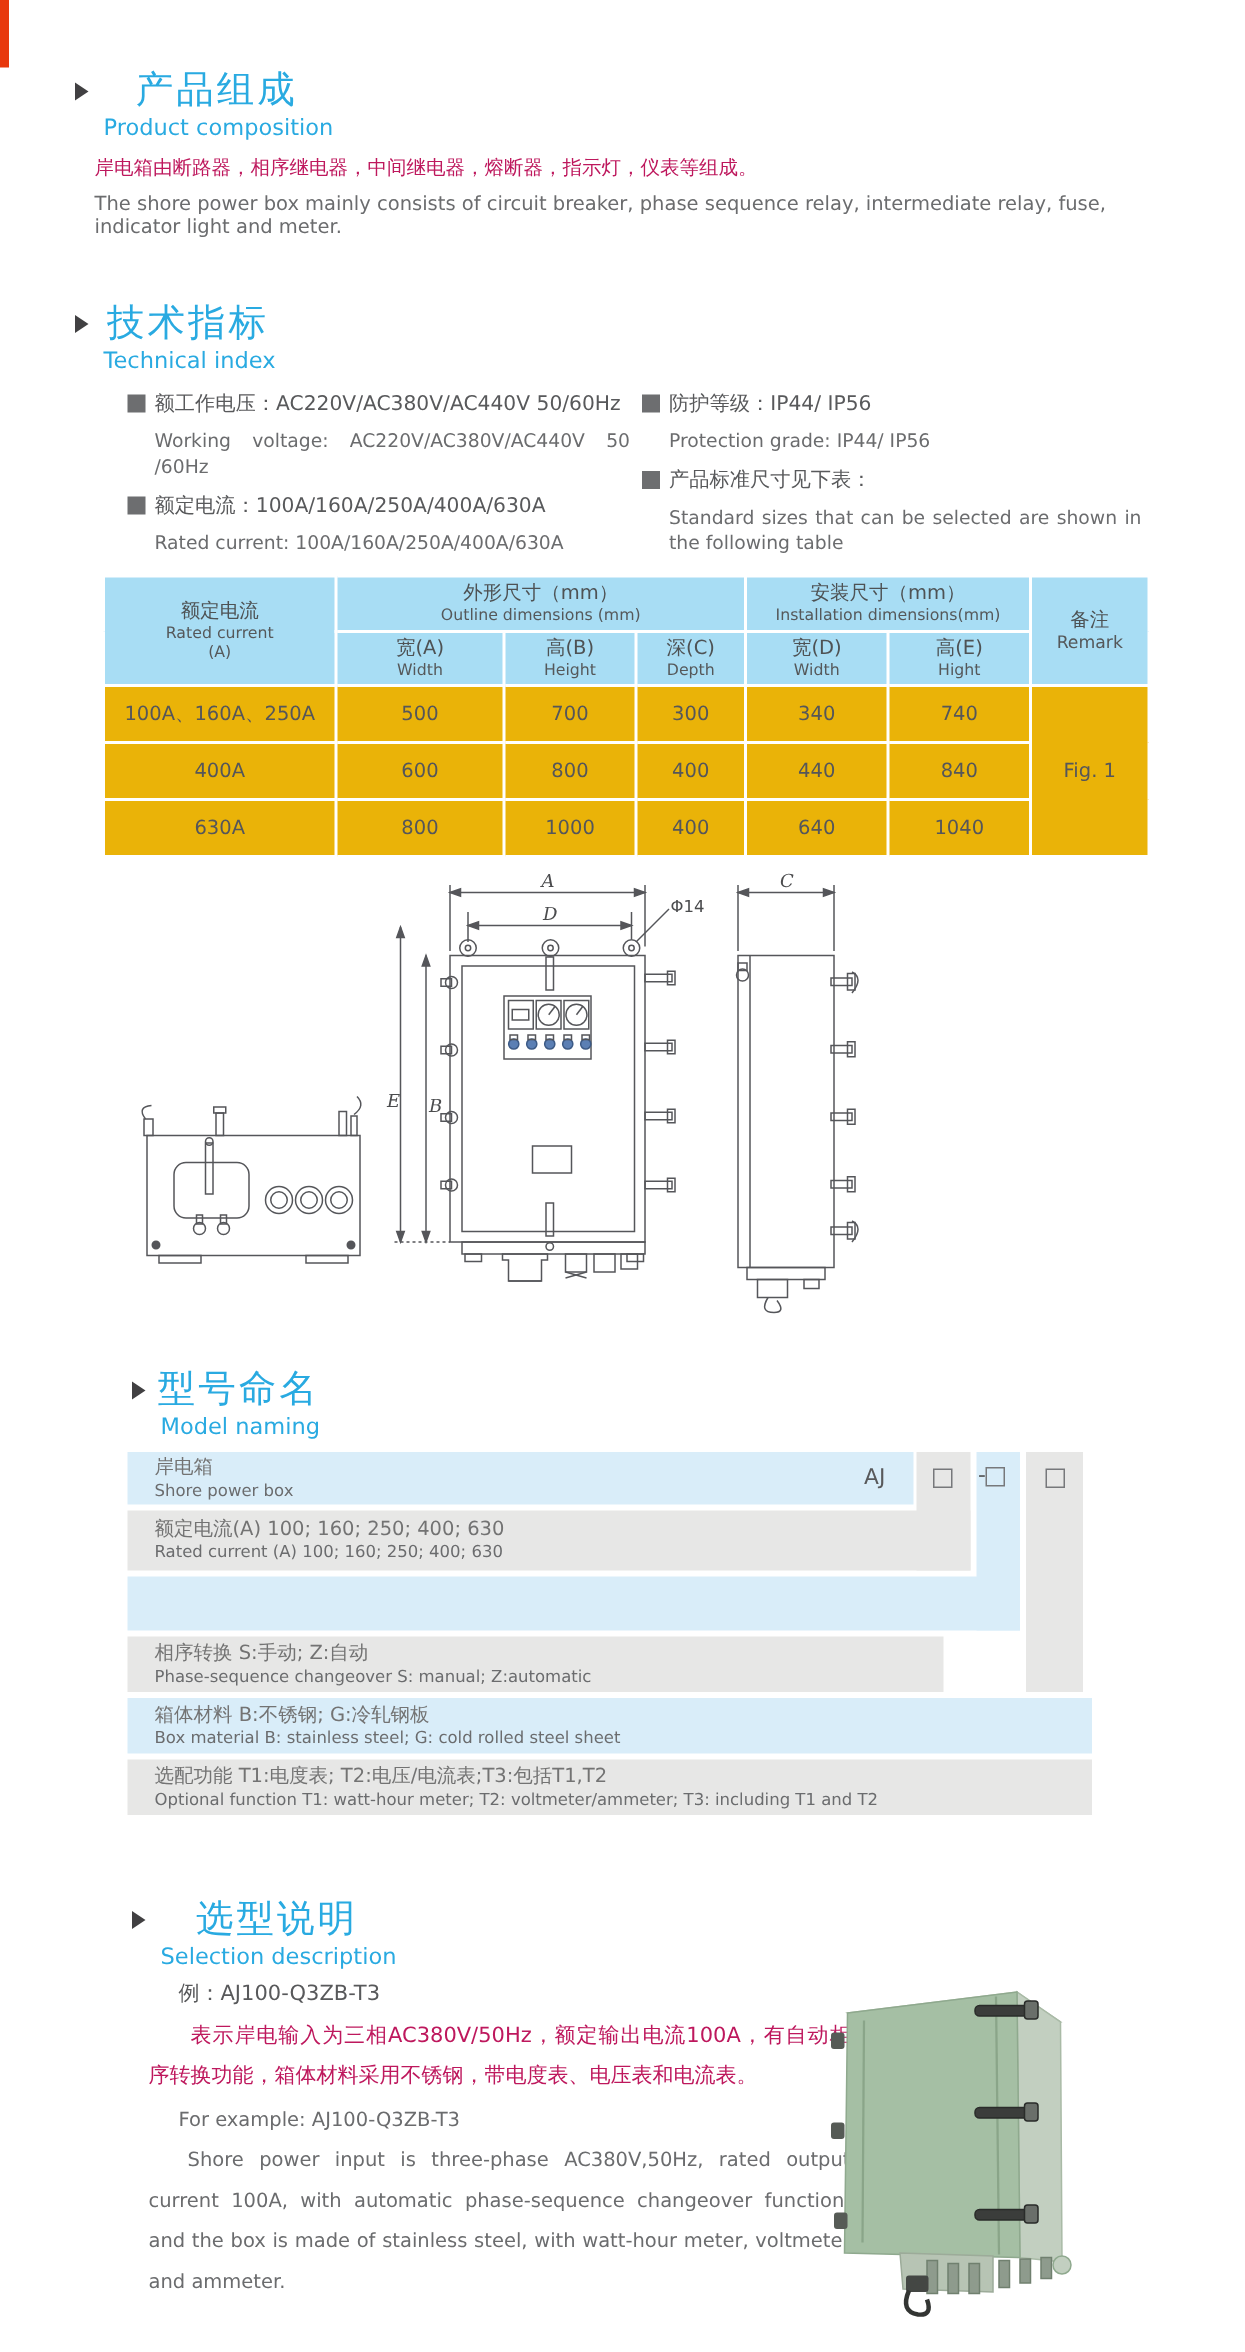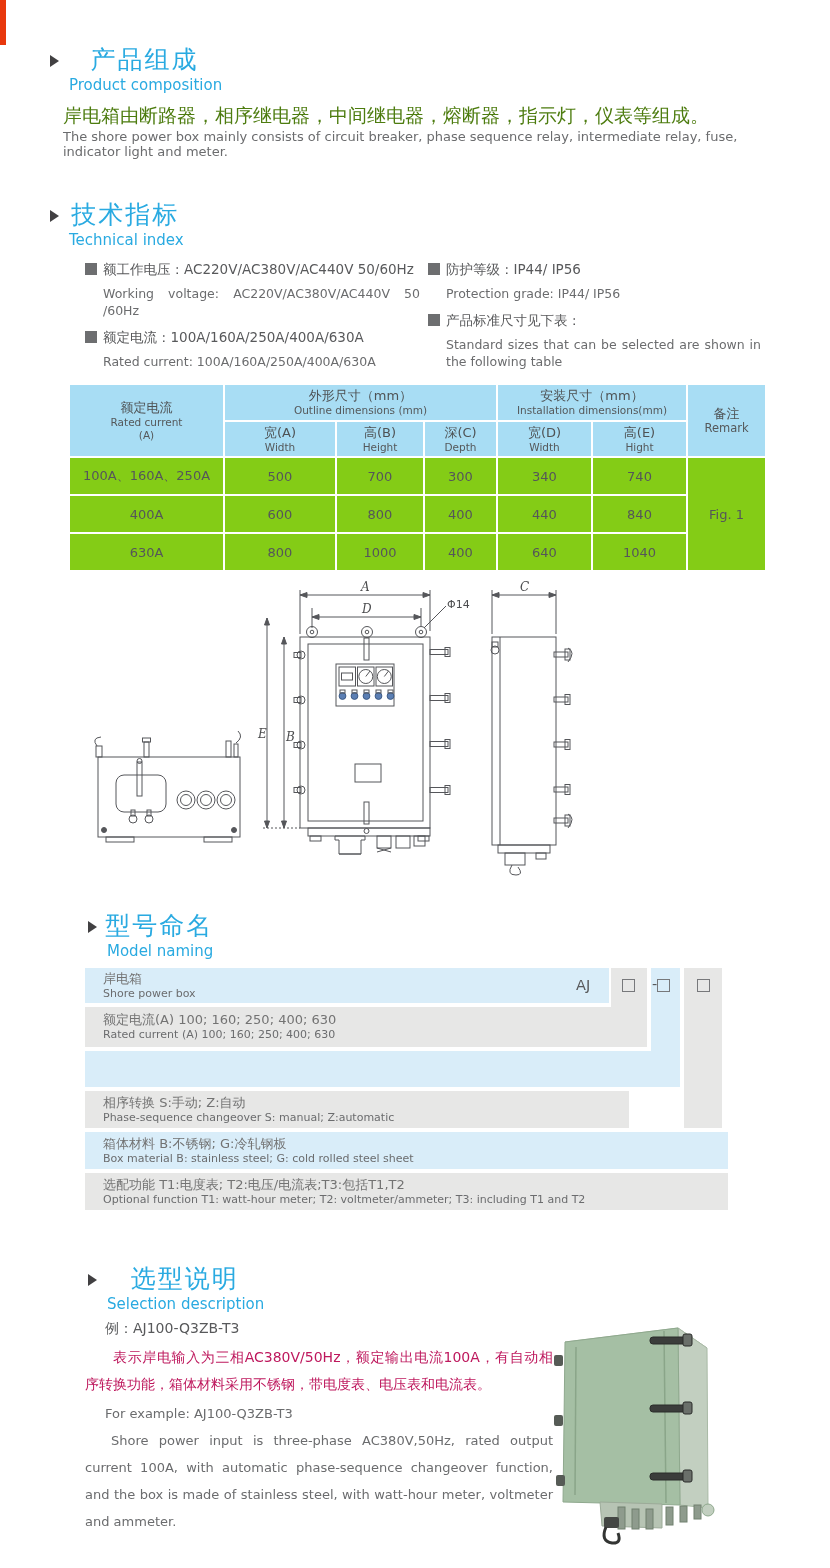--- a/index.html
+++ b/index.html
@@ -7,32 +7,32 @@
         font-family:"DejaVu Sans","Liberation Sans",sans-serif;color:#58595b;}
   .abs{position:absolute;}
   
   .red-corner{position:absolute;left:0;top:0;width:6px;height:45px;background:#e8380d;}
   
   .sech{position:absolute;text-align:center;}
   .tri{position:absolute;left:0;top:9px;width:0;height:0;border-left:9px solid #414042;
        border-top:6px solid transparent;border-bottom:6px solid transparent;}
   .sech-cn{margin-left:17px;font-size:25px;line-height:28px;color:#29aae1;letter-spacing:2px;}
   .sech-en{margin-left:19px;font-size:15px;line-height:20px;color:#29aae1;margin-top:1px;}
-  .cn-text{font-size:19px;color:#4d7c0f;}
+  .cn-text{font-size:13px;color:#be185d;}
   .en-text{font-size:13px;color:#6b6c6e;}
   
   .spec-line{display:flex;align-items:flex-start;margin-bottom:7px;}
   .bullet{width:12px;height:12px;background:#6d6e70;margin:3px 6px 0 0;flex:none;}
   .spec-cn{font-size:13.5px;line-height:18px;color:#58595b;}
   .spec-en{font-size:12.5px;line-height:17px;color:#6b6c6e;padding-left:18px;margin:2px 0 9px 0;text-align:justify;}
   
   table.dims{border-collapse:collapse;table-layout:fixed;width:697px;}
   table.dims th,table.dims td{border:2px solid #ffffff;text-align:center;vertical-align:middle;padding:0;}
   table.dims th{background:#a8ddf4;color:#4e5254;font-weight:normal;}
-  table.dims td{background:#84cc16;color:#55565a;font-size:13px;}
+  table.dims td{background:#eab308;color:#55565a;font-size:13px;}
   .h-cn{font-size:13px;line-height:16px;display:block;}
   .h-en{font-size:10.5px;line-height:13px;display:block;color:#55585a;}
   
   .stair{position:absolute;left:85px;top:968px;width:643px;height:242px;}
   .band{position:absolute;}
   .blue{background:#d9edf9;}
   .gray{background:#e7e7e6;}
   .srow{position:absolute;left:0;display:flex;flex-direction:column;justify-content:center;padding-left:18px;box-sizing:border-box;}
   .srow-cn{font-size:13px;line-height:16px;color:#737373;}
   .srow-en{font-size:11px;line-height:14px;color:#6b6c6e;}
@@ -368,21 +368,21 @@
     <div class="code" style="left:567px;top:8px;"><span>-</span><span class="cbox"></span></div>
     <span class="cbox" style="position:absolute;left:612px;top:11px;"></span>
   </div>
 
   <div class="sech" style="left:88px;top:1265px;">
     <span class="tri"></span>
     <div class="sech-cn">选型说明</div>
     <div class="sech-en">Selection description</div>
   </div>
 
-  <div class="abs" style="left:85px;top:1320px;width:468px;">
+  <div class="abs" style="left:99px;top:1320px;width:468px;">
     <p class="sel-ex">例：AJ100-Q3ZB-T3</p>
     <p class="sel-cn">表示岸电输入为三相AC380V/50Hz，额定输出电流100A，有自动相序转换功能，箱体材料采用不锈钢，带电度表、电压表和电流表。</p>
     <p class="sel-ex-en">For example: AJ100-Q3ZB-T3</p>
     <p class="sel-en">Shore power input is three-phase AC380V,50Hz, rated output current 100A, with automatic phase-sequence changeover function, and the box is made of stainless steel, with watt-hour meter, voltmeter and ammeter.</p>
   </div>
 
   <svg class="abs" style="left:540px;top:1295px;" width="290" height="273" viewBox="0 0 290 273">
 
     <polygon points="25,47 138,33 167,53 57,65" fill="#ccd8c7" stroke="#b4c3b0" stroke-width="1"></polygon>
 

